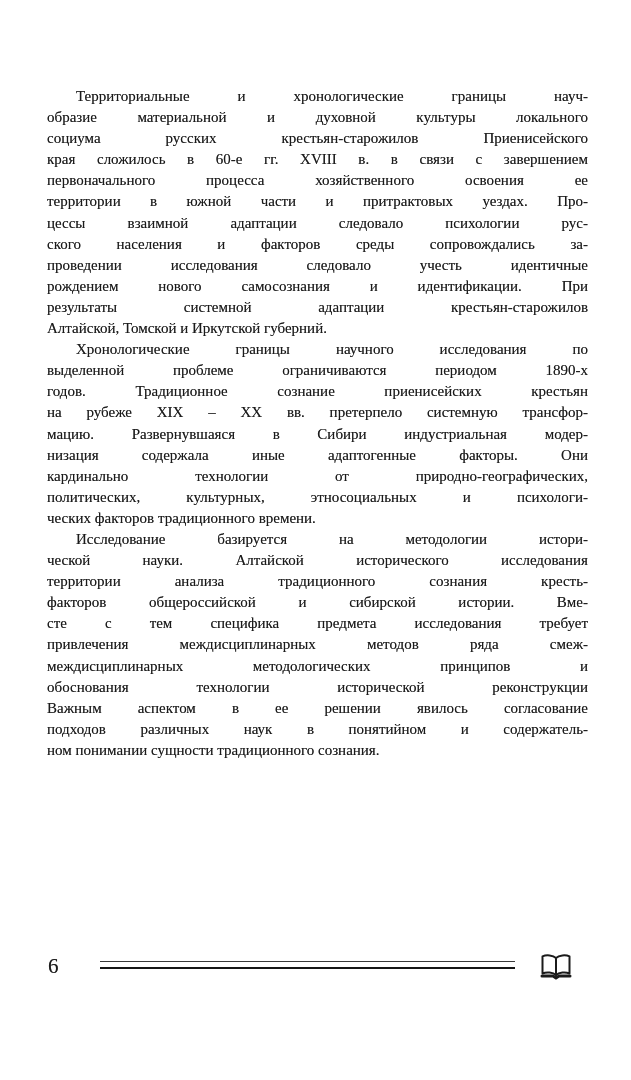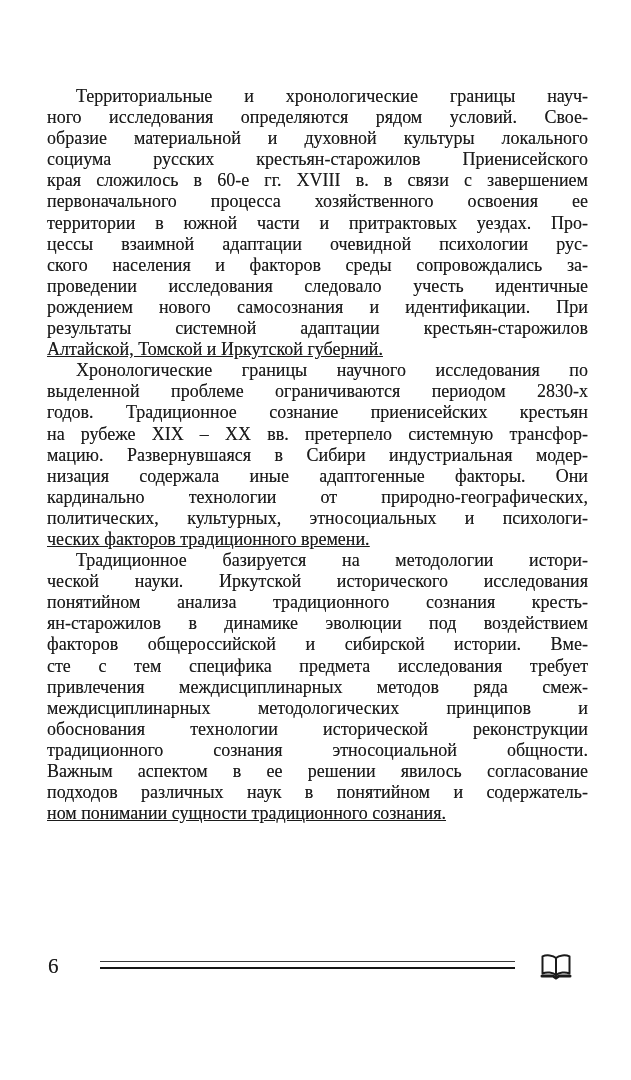--- a/index.html
+++ b/index.html
@@ -17,31 +17,31 @@
     color: #1b1b1b;
   }
   .text-block {
     position: absolute;
     left: 47px;
     top: 86px;
     width: 541px;
   }
   .para { margin: 0; padding: 0; }
   .line {
-    font-size: 18px;
+    font-size: 15px;
     line-height: 21.1px;
     height: 21.1px;
     overflow: hidden;
     white-space: normal;
     text-align: justify;
     text-align-last: justify;
     text-shadow: 0 0 0.4px rgba(20,20,20,0.55);
   }
   .line.first { text-indent: 29px; }
-  .line.no-stretch { text-align-last: left; text-decoration: underline; }
+  .line.no-stretch { text-align-last: left; }
   .footer-number {
     position: absolute;
     left: 48px;
     top: 953px;
     font-size: 21px;
     line-height: 26px;
     color: #1b1b1b;
     text-shadow: 0 0 0.4px rgba(20,20,20,0.55);
   }
   .footer-rule {
@@ -62,55 +62,52 @@
   }
 </style>
 </head>
 <body>
 
 <div class="page">
 
   <div class="text-block">
       <div class="para">
         <div class="line first">Территориальные и хронологические границы науч-</div>
-        <div class="line">ного исследования определяются рядом условий. Свое-</div>
         <div class="line">образие материальной и духовной культуры локального</div>
         <div class="line">социума русских крестьян-старожилов Приенисейского</div>
         <div class="line">края сложилось в 60-е гг. XVIII в. в связи с завершением</div>
         <div class="line">первоначального процесса хозяйственного освоения ее</div>
         <div class="line">территории в южной части и притрактовых уездах. Про-</div>
-        <div class="line">цессы взаимной адаптации очевидной психологии рус-</div>
+        <div class="line">цессы взаимной адаптации следовало психологии рус-</div>
         <div class="line">ского населения и факторов среды сопровождались за-</div>
         <div class="line">проведении исследования следовало учесть идентичные</div>
         <div class="line">рождением нового самосознания и идентификации. При</div>
         <div class="line">результаты системной адаптации крестьян-старожилов</div>
         <div class="line no-stretch">Алтайской, Томской и Иркутской губерний.</div>
       </div>
       <div class="para">
         <div class="line first">Хронологические границы научного исследования по</div>
-        <div class="line">выделенной проблеме ограничиваются периодом 2830-х</div>
+        <div class="line">выделенной проблеме ограничиваются периодом 1890-х</div>
         <div class="line">годов. Традиционное сознание приенисейских крестьян</div>
         <div class="line">на рубеже XIX – XX вв. претерпело системную трансфор-</div>
         <div class="line">мацию. Развернувшаяся в Сибири индустриальная модер-</div>
         <div class="line">низация содержала иные адаптогенные факторы. Они</div>
         <div class="line">кардинально технологии от природно-географических,</div>
         <div class="line">политических, культурных, этносоциальных и психологи-</div>
         <div class="line no-stretch">ческих факторов традиционного времени.</div>
       </div>
       <div class="para">
-        <div class="line first">Традиционное базируется на методологии истори-</div>
-        <div class="line">ческой науки. Иркутской исторического исследования</div>
-        <div class="line">понятийном анализа традиционного сознания кресть-</div>
-        <div class="line">ян-старожилов в динамике эволюции под воздействием</div>
+        <div class="line first">Исследование базируется на методологии истори-</div>
+        <div class="line">ческой науки. Алтайской исторического исследования</div>
+        <div class="line">территории анализа традиционного сознания кресть-</div>
         <div class="line">факторов общероссийской и сибирской истории. Вме-</div>
         <div class="line">сте с тем специфика предмета исследования требует</div>
         <div class="line">привлечения междисциплинарных методов ряда смеж-</div>
         <div class="line">междисциплинарных методологических принципов и</div>
         <div class="line">обоснования технологии исторической реконструкции</div>
-        <div class="line">традиционного сознания этносоциальной общности.</div>
         <div class="line">Важным аспектом в ее решении явилось согласование</div>
         <div class="line">подходов различных наук в понятийном и содержатель-</div>
         <div class="line no-stretch">ном понимании сущности традиционного сознания.</div>
       </div>
     </div>
 
   <div class="footer-number">6</div>
 
   <div class="footer-rule"></div>
 

